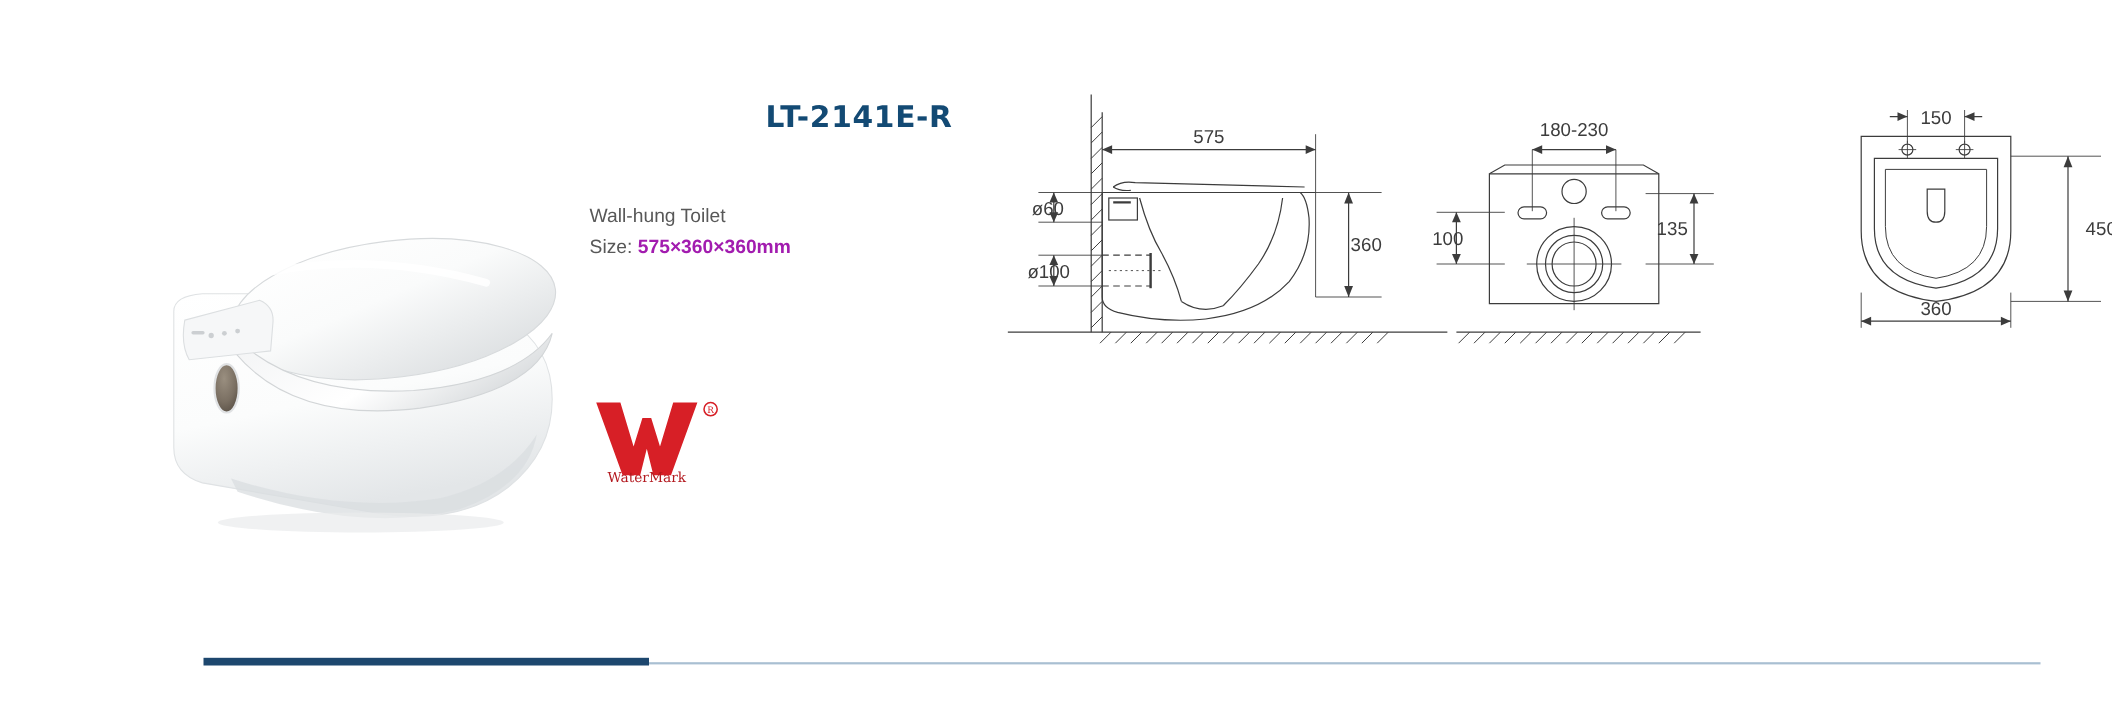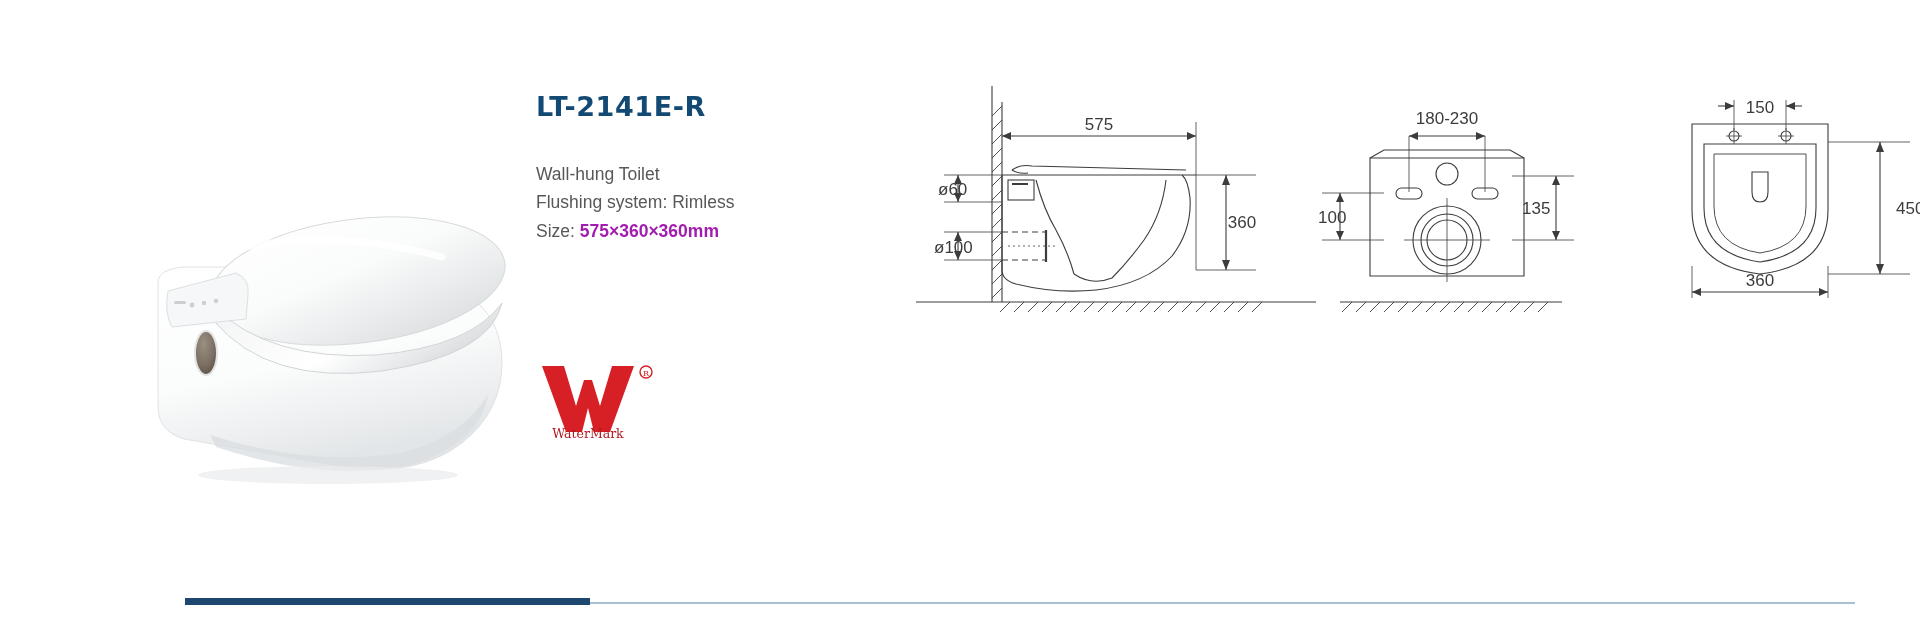--- a/index.html
+++ b/index.html
@@ -14,37 +14,38 @@
   
   .photo-area { position: absolute; left: 150px; top: 195px; width: 380px; height: 300px; }
   .photo-svg { display: block; width: 100%; height: 100%; }
 
   
   .info-block { position: absolute; left: 536px; top: 92px; width: 330px; }
   .model-title {
     font-size: 27px; font-weight: bold; color: #134a74;
     letter-spacing: .6px; line-height: 1.1;
     font-family: "DejaVu Sans", sans-serif;
-  }
-  .spec-list { margin-top: 38px; }
+    text-align: right;
+  }
+  .spec-list { margin-top: 60px; }
   .spec-line {
     font-size: 17.5px; color: #585858; line-height: 28.5px;
     white-space: nowrap; font-family: "Liberation Sans", sans-serif;
   }
   .spec-line b { color: #a21caf; font-weight: bold; }
 
   
   .watermark { position: absolute; left: 536px; top: 360px; width: 130px; height: 80px; }
   .wm-svg { display: block; }
 
   
   .drawings { position: absolute; left: 900px; top: 80px; width: 1010px; height: 240px; }
   .drawing { position: absolute; top: 0; }
   .dwg-1 { left: 16px;   width: 400px; height: 240px; }
-  .dwg-2 { left: 412px; width: 280px; height: 240px; }
+  .dwg-2 { left: 396px; width: 280px; height: 240px; }
   .dwg-3 { left: 748px; width: 300px; height: 240px; }
   .dwg-svg { display: block; width: 100%; height: 100%; }
 
   
   .rule-thin {
     position: absolute; left: 190px; top: 602px;
     width: 1665px; height: 2px; background: #a9bfd2;
   }
   .rule-thick {
     position: absolute; left: 185px; top: 598px;
@@ -107,23 +108,20 @@
     </svg>
   </div>
 
   <div class="info-block">
     <div class="model-title">LT-2141E-R</div>
     <div class="spec-list">
       <div class="spec-line">
         <span>Wall-hung Toilet</span>
       </div>
       <div class="spec-line">
-        <span>Flushing system: Rimless</span>
-      </div>
-      <div class="spec-line">
         <span>Size: </span><b>575×360×360mm</b>
       </div>
     </div>
   </div>
 
   <div class="watermark">
     <svg class="wm-svg" width="130" height="80" viewBox="0 0 130 80">
 
       <path d="M6,6 L28,6 L40,46 L48,20 L56,20 L64,46 L76,6 L98,6
                L74,72 L58,72 L52,48 L46,72 L30,72 Z" fill="#d71f26"></path>

